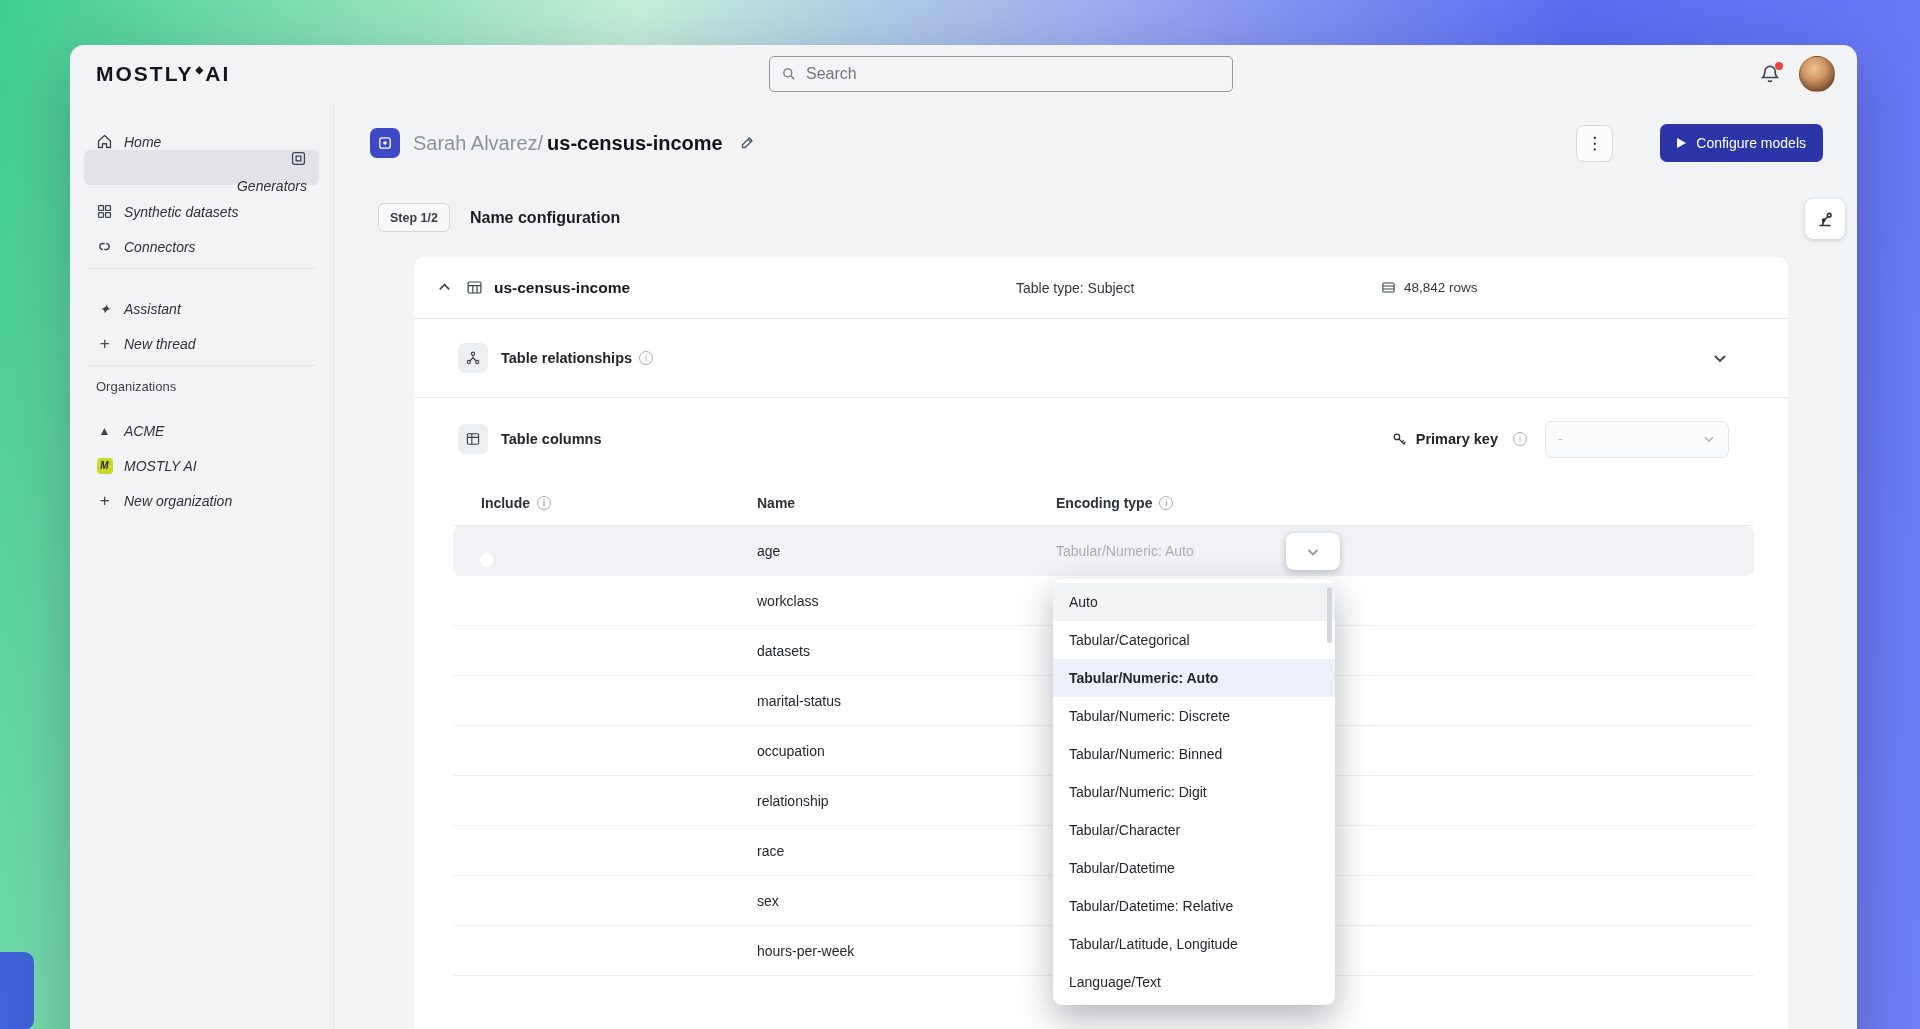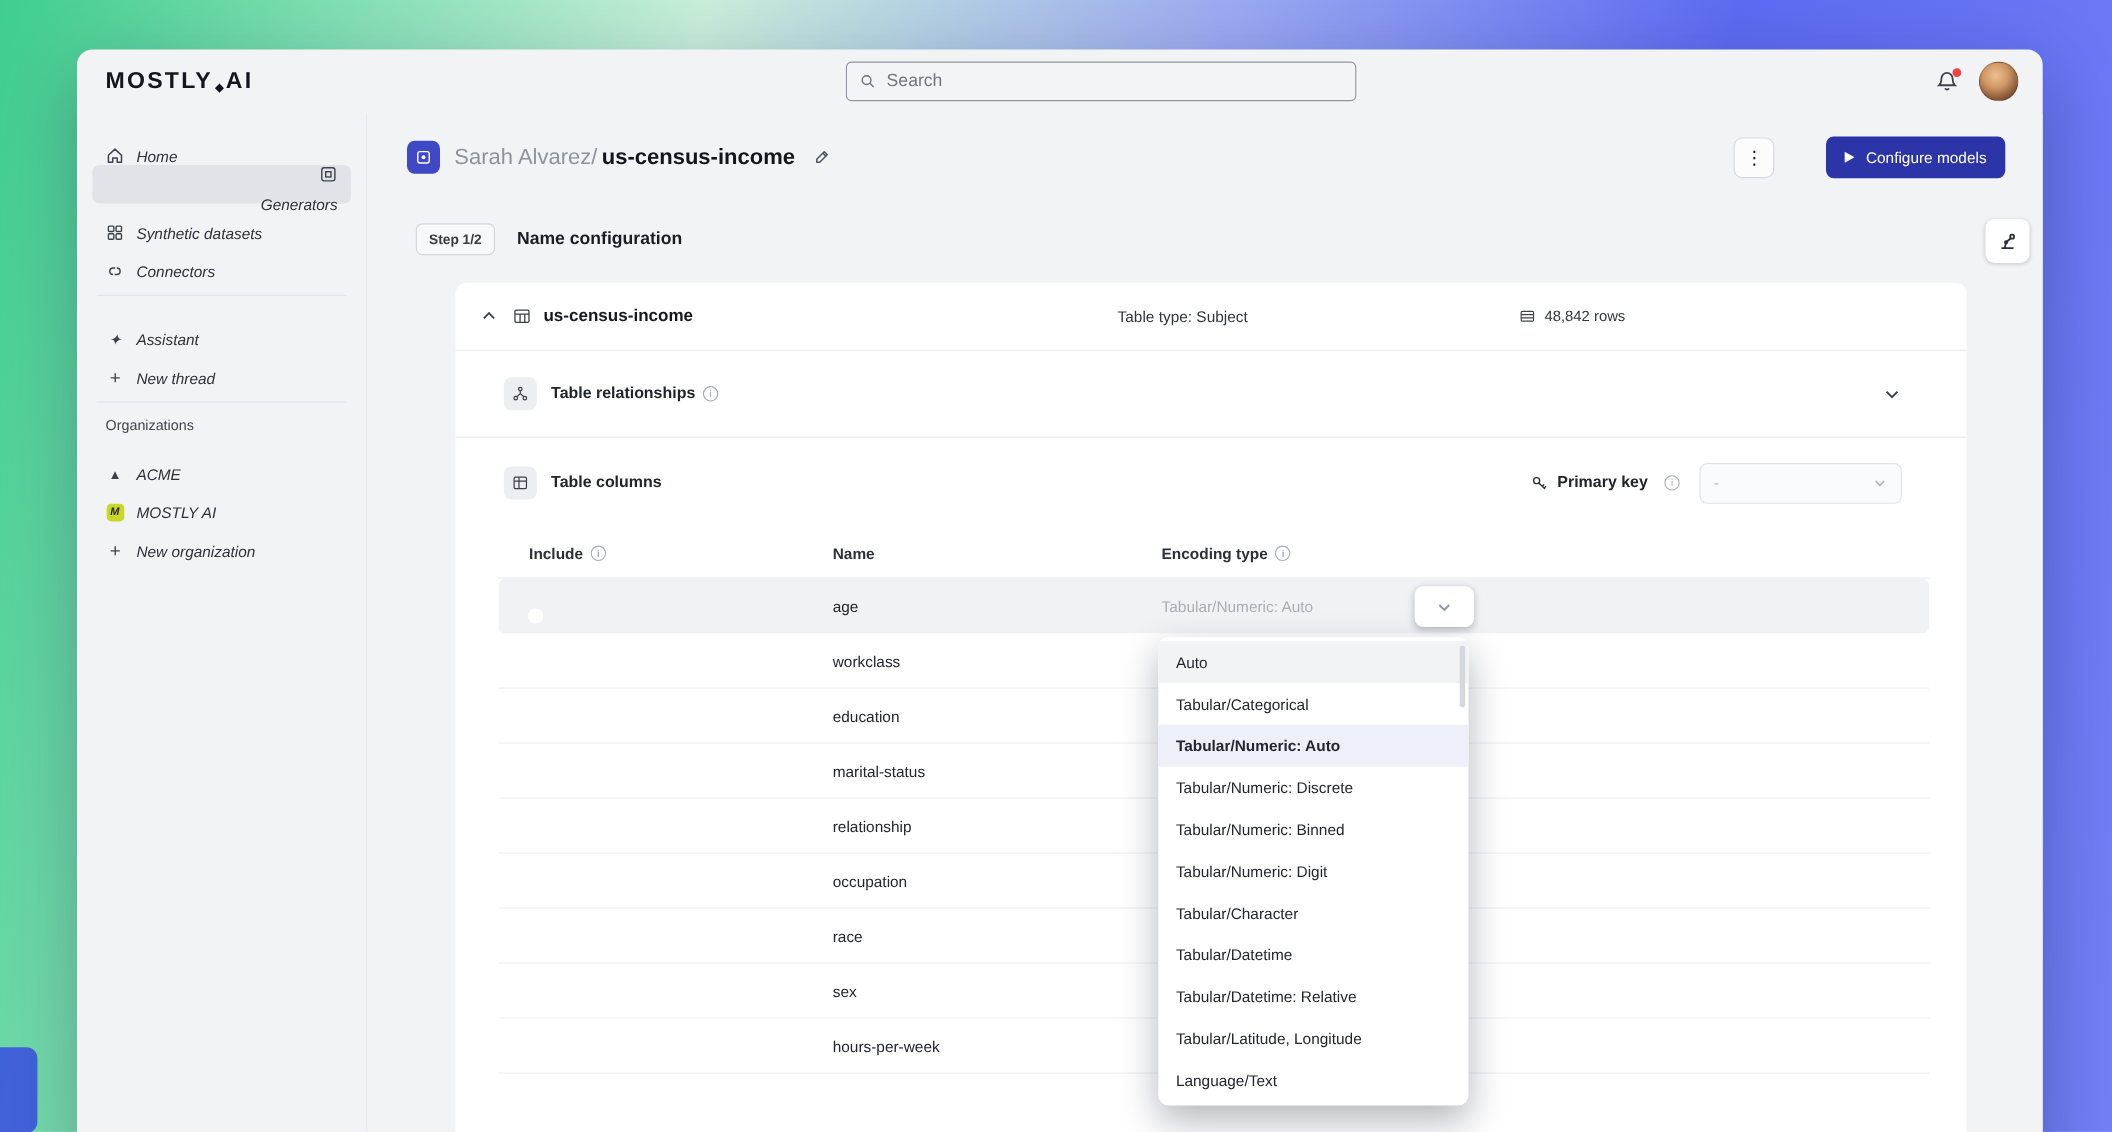--- a/index.html
+++ b/index.html
@@ -7,21 +7,21 @@
 
   .stage{ width:1920px; height:1029px; position:relative; overflow:hidden;
     background:linear-gradient(102deg,#3fcd8e 0%,#83e0b4 15%,#c8eeda 30%,#9cabf1 52%,#5c6bf2 74%,#7381f6 100%);}
   .bg-chip{ position:absolute; left:0; top:952px; width:34px; height:78px; background:#3d55e0; border-radius:0 10px 10px 0; opacity:.9;}
 
   .window{ position:absolute; left:70px; top:45px; width:1787px; height:1100px; background:#f2f3f5;
     border-radius:14px; box-shadow:0 24px 70px rgba(10,20,60,.30); overflow:hidden; display:flex; flex-direction:column;}
 
   
   .topbar{ flex:0 0 58px; position:relative; display:flex; align-items:center; padding:0 26px;}
-  .logo{ display:flex; align-items:flex-end; font-weight:800; font-size:21px; letter-spacing:2px; color:#15161d;}
+  .logo{ display:flex; align-items:flex-start; font-weight:800; font-size:21px; letter-spacing:2px; color:#15161d;}
   .logo .star{ font-size:10px; margin:2px 2px 0 2px; letter-spacing:0;}
   .search{ position:absolute; left:699px; top:11px; width:464px; height:36px; border:1px solid #8f959e;
     border-radius:5px; display:flex; align-items:center; gap:9px; padding:0 11px; background:rgba(255,255,255,.10); color:#6b7280;}
   .search input{ border:0; outline:none; background:transparent; width:100%; font:inherit; font-size:16px; color:#374151;}
   .search input::placeholder{ color:#71777f;}
   .topbar-right{ position:absolute; right:22px; top:0; height:58px; display:flex; align-items:center; gap:18px;}
   .bell{ position:relative; color:#3c424b; width:22px; height:22px;}
   .bell .dot{ position:absolute; top:-1px; right:-2px; width:8px; height:8px; border-radius:50%; background:#ef4444;}
   .avatar{ width:36px; height:36px; border-radius:50%; border:1px solid rgba(0,0,0,.15);
     background:radial-gradient(circle at 42% 34%, #ecc291 0%, #cf9765 38%, #8a5a3a 70%, #5d3a25 100%);}
@@ -352,36 +352,36 @@
               <div>age</div>
               <div><span class="enc-muted">Tabular/Numeric: Auto</span></div>
             </div>
             <div class="trow">
               <div><span class="toggle"></span></div>
               <div>workclass</div>
                 <div></div>
             </div>
             <div class="trow">
               <div><span class="toggle"></span></div>
-              <div>education</div>
+              <div>datasets</div>
                 <div></div>
             </div>
             <div class="trow">
               <div><span class="toggle"></span></div>
               <div>marital-status</div>
                 <div></div>
             </div>
             <div class="trow">
               <div><span class="toggle"></span></div>
+              <div>occupation</div>
+                <div></div>
+            </div>
+            <div class="trow">
+              <div><span class="toggle"></span></div>
               <div>relationship</div>
-                <div></div>
-            </div>
-            <div class="trow">
-              <div><span class="toggle"></span></div>
-              <div>occupation</div>
                 <div></div>
             </div>
             <div class="trow">
               <div><span class="toggle"></span></div>
               <div>race</div>
                 <div></div>
             </div>
             <div class="trow">
               <div><span class="toggle"></span></div>
               <div>sex</div>

